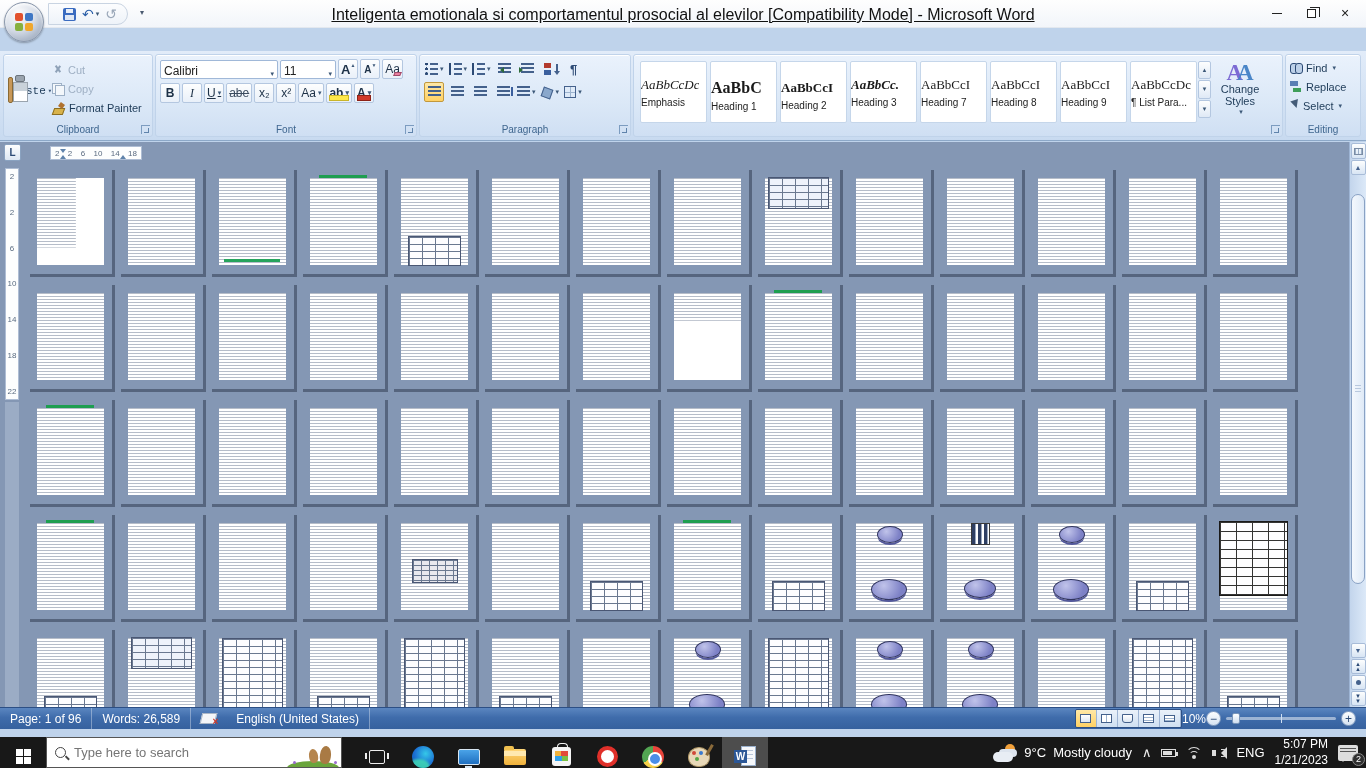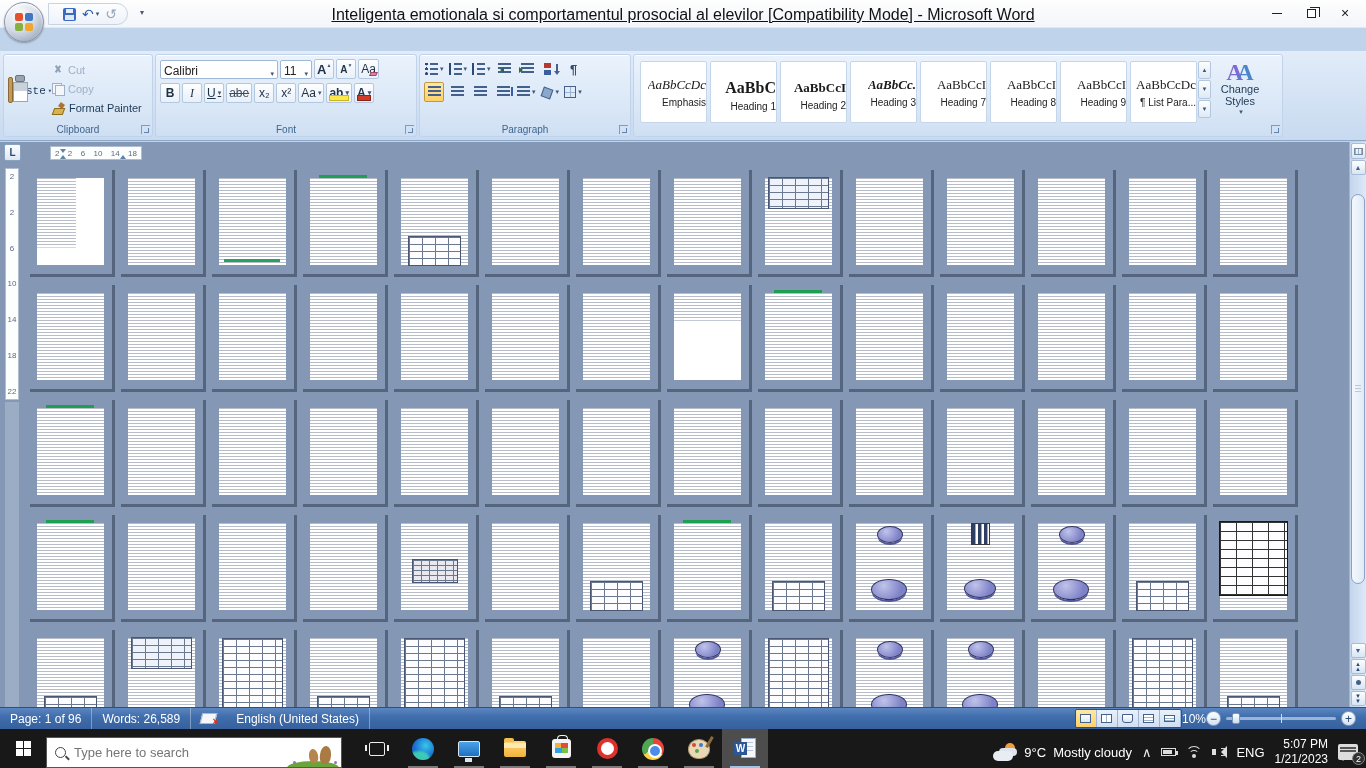--- a/index.html
+++ b/index.html
@@ -73,21 +73,21 @@
   .ic-copy::before{ left:0; top:0;} .ic-copy::after{ left:3px; top:2px;}
   .ic-brush { width:13px; height:12px; position:relative; display:inline-block;}
   .ic-brush::before { content:""; position:absolute; left:1px; top:6px; width:9px; height:5px; background:#d8b24a; border:1px solid #8a6d22; transform:skewX(-20deg);}
   .ic-brush::after { content:""; position:absolute; left:7px; top:1px; width:5px; height:5px; background:#b0722f; transform:rotate(35deg);}
 
   
   .g-font { width:262px; }
   .frow { display:flex; align-items:center; gap:2px; margin-bottom:4px; }
   .combo { background:#fff; border:1px solid #a0b8d8; height:19px; display:flex; align-items:flex-end;
     font-size:12px; color:#222; padding:0 3px; border-radius:2px; justify-content:space-between; }
-  .combo-font { width:118px; } .combo-size { width:32px; }
+  .combo-font { width:118px; } .combo-size { width:56px; }
   .fbtn { min-width:20px; height:20px; border:1px solid transparent; border-radius:2px; display:flex; align-items:center; justify-content:center;
     font-size:12px; color:#1d3147; padding:0 2px; }
   .boxed { border:1px solid #b4c7e0; background:linear-gradient(#fdfefe,#e9f0f9); }
   .bold{font-weight:bold;} .ital{font-style:italic;font-family:"Liberation Serif",serif;} .und{text-decoration:underline;}
   .strike{text-decoration:line-through; color:#3c4c60;}
   .grow-a{font-size:13px;font-weight:bold;position:relative;} .shrink-a{font-size:10px;font-weight:bold;position:relative;}
   .tiny-up{font-size:6px;color:#3c5878;position:relative;top:-4px;}
   .clear-fmt { position:relative; }
   .clear-fmt .er { position:absolute; right:1px; bottom:2px; width:7px; height:4px; background:#e87fa0; border:1px solid #a04a68; transform:skewX(-25deg);}
   .hl-btn,.fc-btn { position:relative; font-weight:bold; }
@@ -125,21 +125,21 @@
   .ic-borders::after { content:""; position:absolute; left:0; top:5px; width:10px; height:1px; background:#9db4cf; }
   .sbtn { height:20px; min-width:20px; display:flex; align-items:center; justify-content:center; border-radius:2px; padding:0 1px; }
   .sbtn.active { background:linear-gradient(#ffe8a6,#ffd164); border:1px solid #c2983c; }
   .prow { display:flex; align-items:center; gap:3px; margin-bottom:3px; }
   .pilcrow { font-size:13px; color:#2c4a75; font-weight:bold; }
 
   
   .g-styles { width:650px; display:flex; }
   .style-gallery { display:flex; gap:3px; padding:2px 0 0 2px; }
   .style-item { width:67px; height:62px; background:#fff; border:1px solid #c5d6ea; border-radius:2px;
-    display:flex; flex-direction:column; align-items:flex-end; justify-content:center; gap:4px; }
+    display:flex; flex-direction:column; align-items:flex-start; justify-content:center; gap:4px; }
   .style-sample { font-family:"Liberation Serif",serif; font-size:13px; color:#1a1a1a; white-space:nowrap; overflow:hidden; max-width:63px; }
   .style-sample.b{font-weight:bold;margin-top:7px;} .style-sample.i{font-style:italic;} .style-sample.bi{font-weight:bold;font-style:italic;}
   .style-name { font-size:10px; color:#222; white-space:nowrap; overflow:hidden; max-width:64px; }
   .gallery-scroll { width:15px; display:flex; flex-direction:column; gap:1px; padding:2px 1px; }
   .gs-btn { flex:1; border:1px solid #b4c7e0; background:linear-gradient(#fdfefe,#dfe9f6); border-radius:2px;
     font-size:6px; color:#3c5878; display:flex; align-items:center; justify-content:center; }
   .change-styles { width:56px; display:flex; flex-direction:column; align-items:center; justify-content:center; font-size:11px; color:#1d3a57; text-align:center; line-height:1.15; }
   .aa-big { font-size:23px; font-weight:bold; font-family:"Liberation Serif",serif; line-height:20px; }
   .aa-big .a1{ color:#7c6bd4; } .aa-big .a2{ color:#4a86c8; margin-left:-6px; }
 
@@ -233,21 +233,21 @@
   .vb.v5 i { height:7px; background:repeating-linear-gradient(#fff 0 1.6px,#9db4cf 1.6px 2.6px); }
   .zoom-label { font-size:12px; }
   .zoom-ctl { display:flex; align-items:center; gap:5px; }
   .zbtn { width:15px; height:15px; border-radius:50%; background:linear-gradient(#fdfefe,#d4e2f2); border:1px solid #8aa2c4;
     color:#2c4a75; font-size:12px; line-height:12px; display:flex; align-items:center; justify-content:center; }
   .ztrack { position:relative; width:110px; height:3px; background:#9db4d4; border-radius:2px; }
   .ztrack::before { content:""; position:absolute; left:50%; top:-3px; width:1px; height:9px; background:#cfdff1; }
   .zthumb { position:absolute; left:6px; top:-4px; width:8px; height:11px; background:linear-gradient(#fdfefe,#cfdff1); border:1px solid #7a96ba; border-radius:2px; }
 
   
-  .taskbar { position:absolute; left:0; right:0; bottom:0; height:39px; background:#181818; display:flex; align-items:flex-end; color:#fff; }
+  .taskbar { position:absolute; left:0; right:0; bottom:0; height:31px; background:#181818; display:flex; align-items:flex-start; color:#fff; }
   .tb-start { width:46px; height:39px; display:flex; align-items:center; justify-content:center; }
   .win-logo { width:15px; height:15px; display:grid; grid-template-columns:7px 7px; grid-template-rows:7px 7px; gap:1px; }
   .win-logo i { background:#fff; }
   .tb-search { width:296px; height:31px; background:#fff; display:flex; align-items:center; padding:0 8px; gap:8px; position:relative; border:1px solid #555; }
   .tb-search input { border:none; outline:none; font-size:13px; color:#333; width:170px; font-family:"Liberation Sans",sans-serif; background:transparent;}
   .mag { width:11px; height:11px; border:1.5px solid #444; border-radius:50%; position:relative; display:inline-block; }
   .mag::after { content:""; position:absolute; left:9px; top:9px; width:5px; height:1.5px; background:#444; transform:rotate(45deg); }
   .kangaroo { position:absolute; right:2px; bottom:0; width:52px; height:26px; overflow:hidden; }
   .kangaroo .hill { position:absolute; bottom:-8px; left:0; width:52px; height:14px; background:#6aa53c; border-radius:50%; }
   .kangaroo .roo1 { position:absolute; bottom:4px; left:22px; width:9px; height:14px; background:#b5854e; border-radius:50% 50% 40% 40%; transform:rotate(-8deg);}
@@ -531,20 +531,37 @@
         <div class="gs-btn">▼</div>
       </div>
       <div class="change-styles">
         <span class="aa-big"><span class="a1">A</span><span class="a2">A</span></span>
         <span>Change Styles</span>
         <span class="dd">▾</span>
       </div>
       <div class="launcher"></div>
     </div>
 
+    <div class="group g-edit">
+      <div class="erow">
+          <span class="ic-find"></span>
+          <span>Find</span>
+          <span class="dd">▾</span>
+        </div>
+      <div class="erow">
+          <span class="ic-replace"></span>
+          <span>Replace</span>
+        </div>
+      <div class="erow">
+          <span class="ic-select"></span>
+          <span>Select</span>
+          <span class="dd">▾</span>
+        </div>
+      <div class="group-label">Editing</div>
+    </div>
   </div>
 
   <div class="ruler-strip">
     <div class="tab-selector">L</div>
     <div class="h-ruler">
       <span>2</span>
       <span>2</span>
       <span>6</span>
       <span>10</span>
       <span>14</span>

